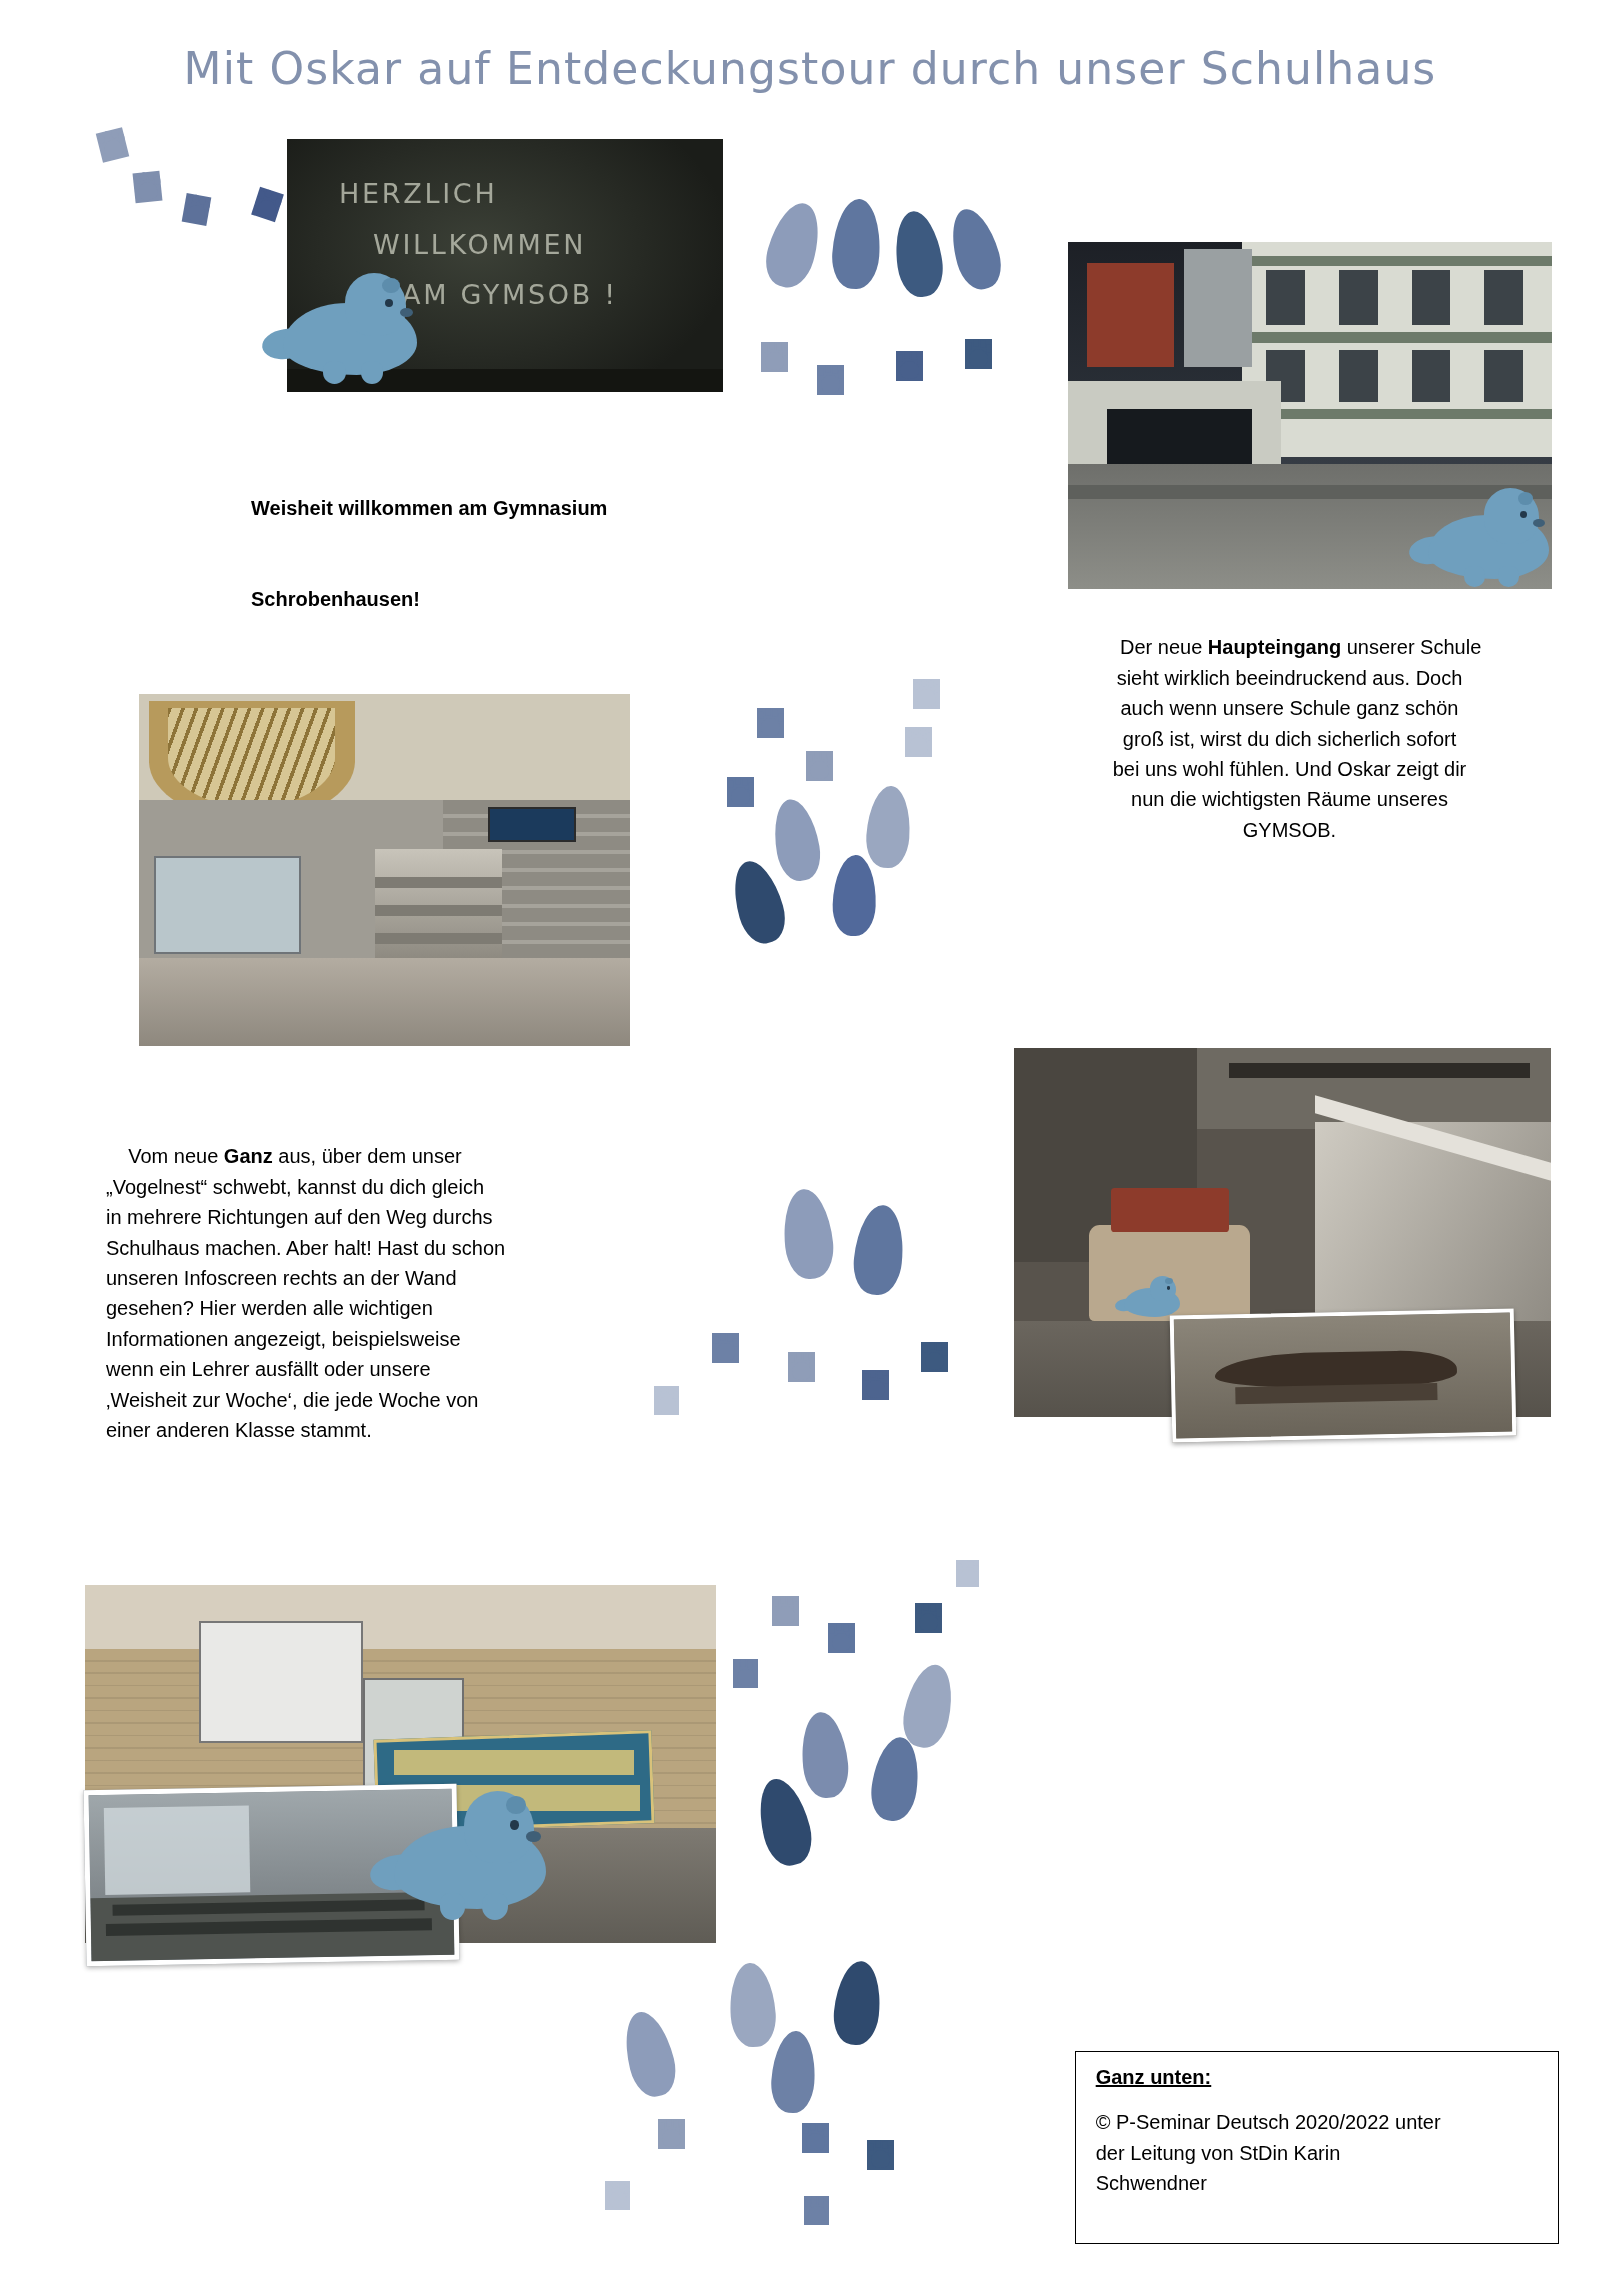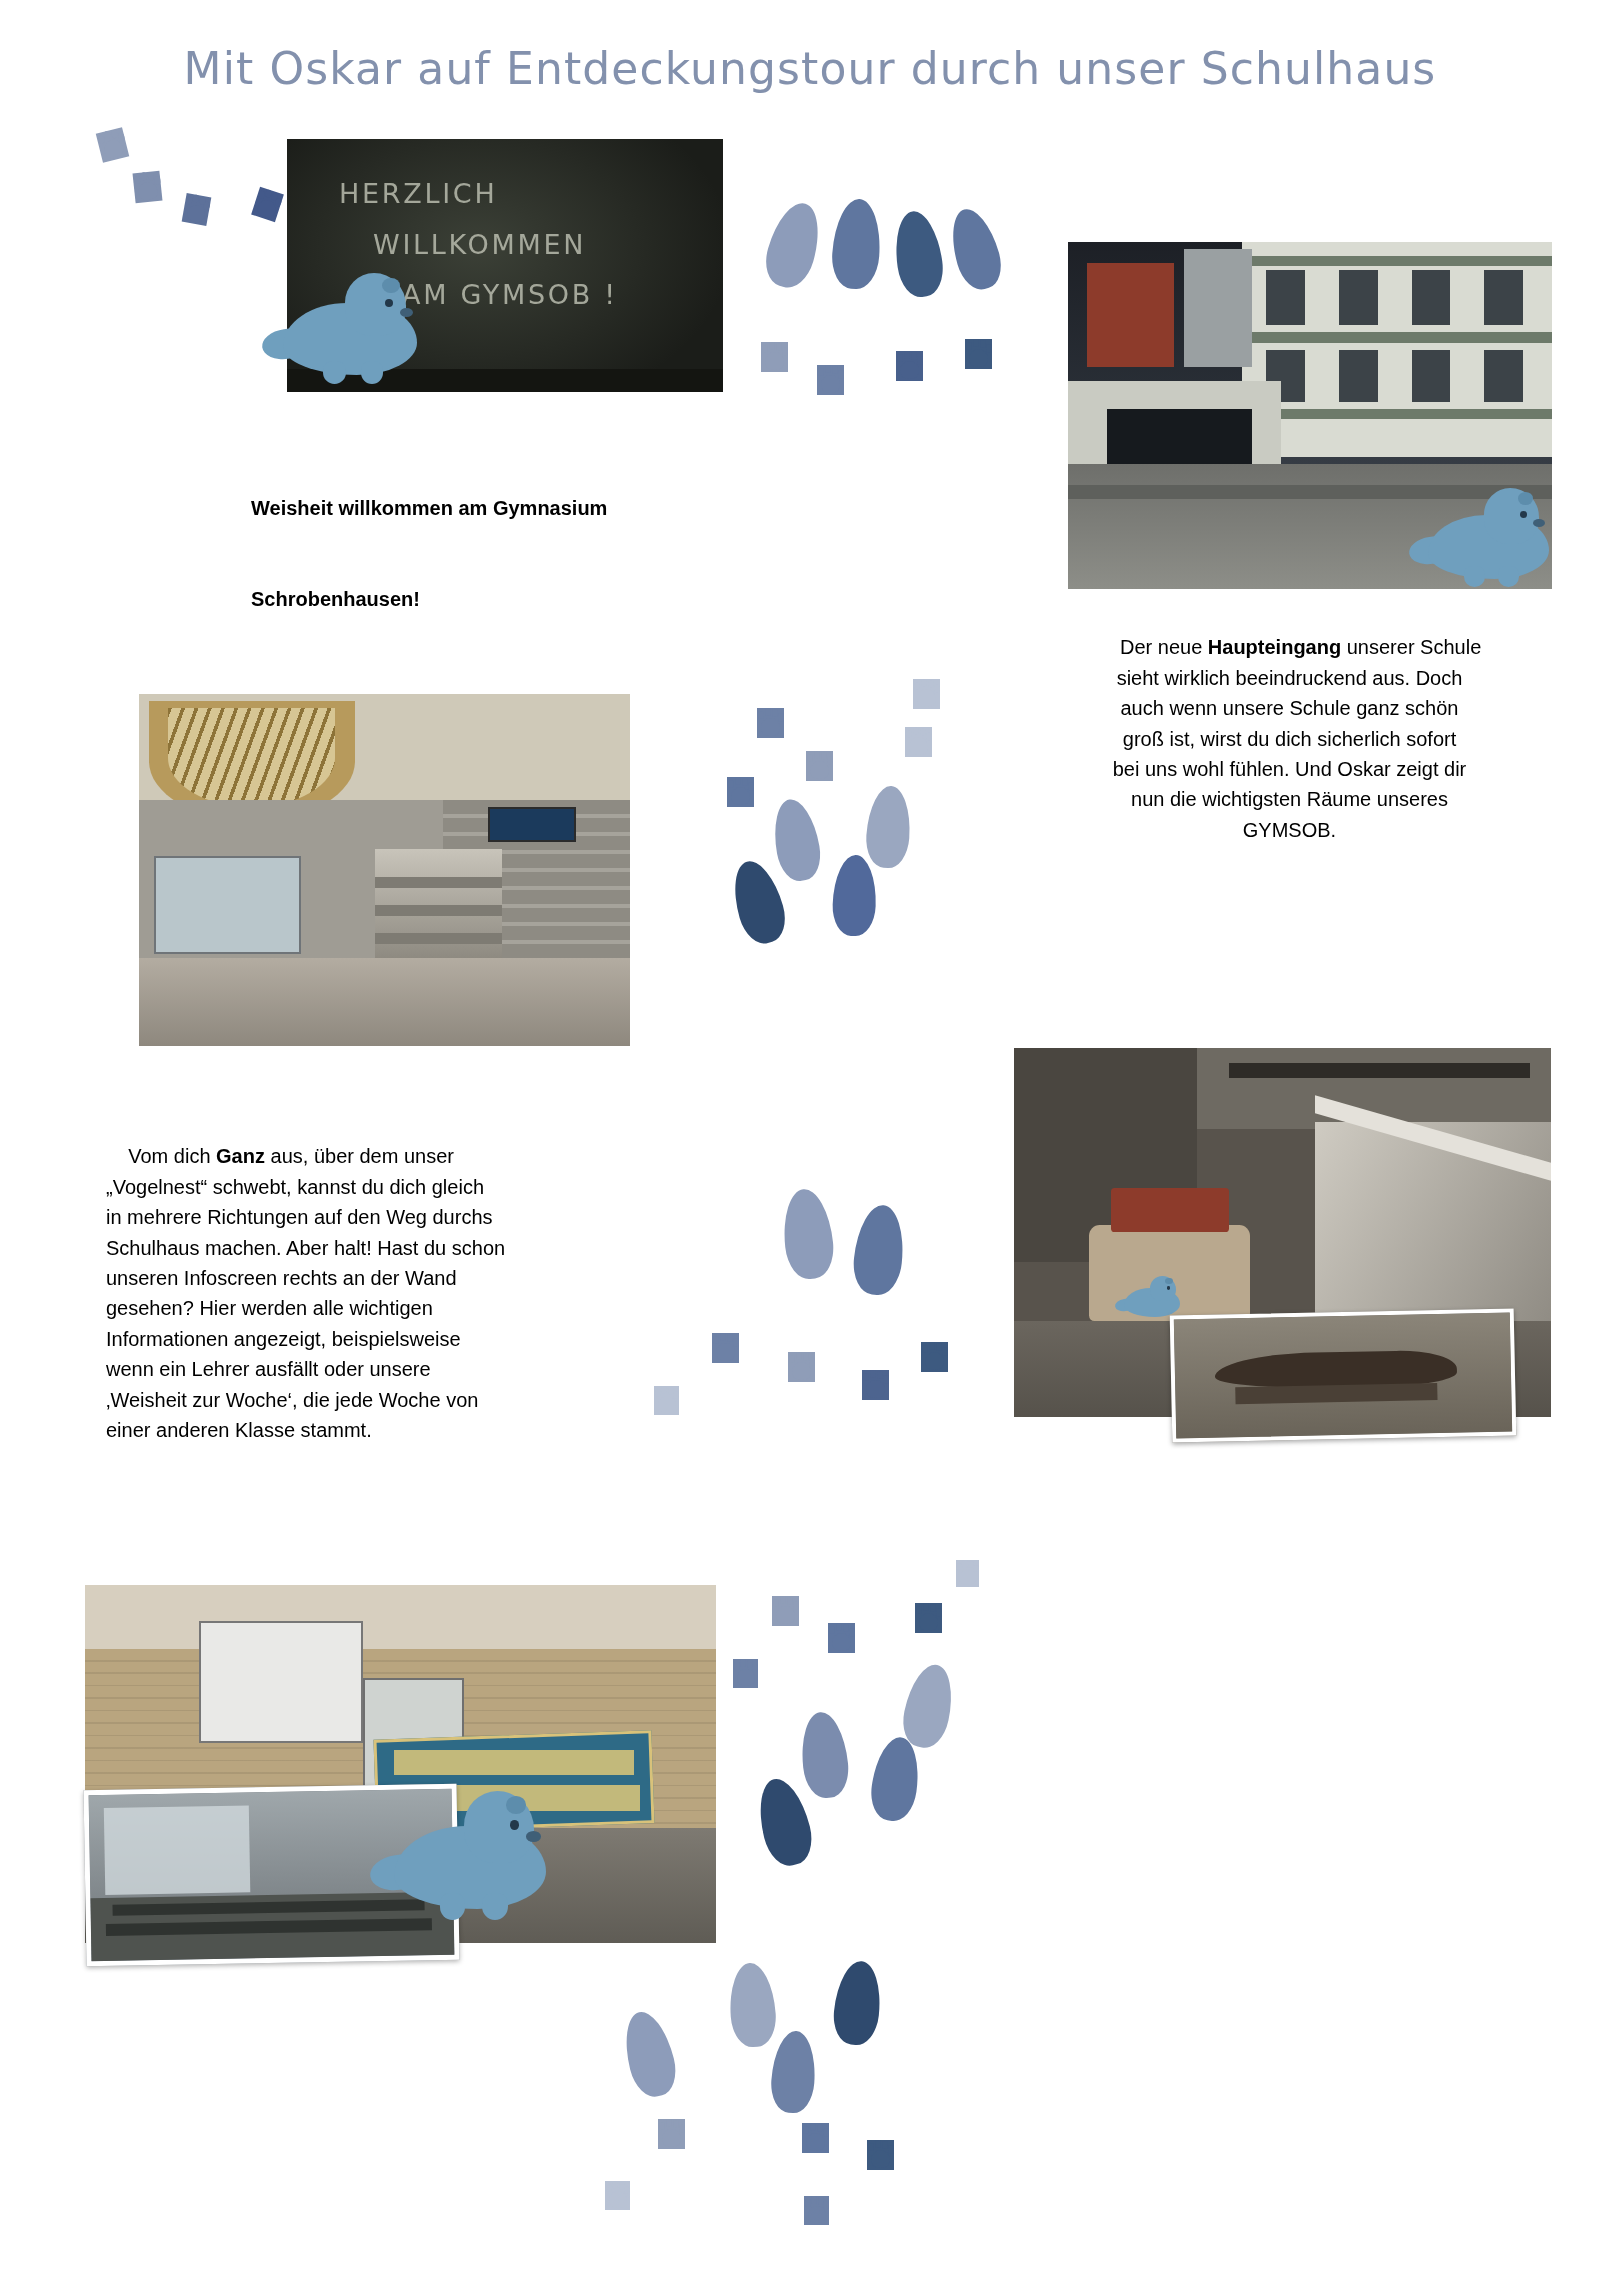--- a/index.html
+++ b/index.html
@@ -299,34 +299,40 @@
     <span>Der neue </span><span class="bold">Haupteingang</span><span> unserer Schule
 sieht wirklich beeindruckend aus. Doch
 auch wenn unsere Schule ganz schön
 groß ist, wirst du dich sicherlich sofort
 bei uns wohl fühlen. Und Oskar zeigt dir
 nun die wichtigsten Räume unseres
 GYMSOB.</span>
   </div>
 
   <div class="txt" style="left:106px; top:1111px; width:609px;">
-    <span>Vom dich </span><span class="bold">Ganz</span><span> aus, über dem unser
+    <span>Vom neue </span><span class="bold">Ganz</span><span> aus, über dem unser
 „Vogelnest“ schwebt, kannst du dich gleich
 in mehrere Richtungen auf den Weg durchs
 Schulhaus machen. Aber halt! Hast du schon
 unseren Infoscreen rechts an der Wand
 gesehen? Hier werden alle wichtigen
 Informationen angezeigt, beispielsweise
 wenn ein Lehrer ausfällt oder unsere
 ‚Weisheit zur Woche‘, die jede Woche von
 einer anderen Klasse stammt.</span>
   </div>
 
 
 
+  <div class="footer-box">
+    <div class="ft-title">Ganz unten:</div>
+    <div class="ft-body">© P-Seminar Deutsch 2020/2022 unter
+der Leitung von StDin Karin
+Schwendner</div>
+  </div>
 
   <div class="paw" style="left:99px; top:130px; width:27px; height:30px; background:#8f9db8; transform:rotate(-14deg);">
     <div class="pad"></div>
       <i style="left:2%; top:10%;"></i>
       <i style="left:28%; top:0%;"></i>
       <i style="left:54%; top:2%;"></i>
       <i style="left:76%; top:18%;"></i>
   </div>
   <div class="paw" style="left:134px; top:172px; width:27px; height:30px; background:#7f8fae; transform:rotate(-6deg);">
     <div class="pad"></div>

